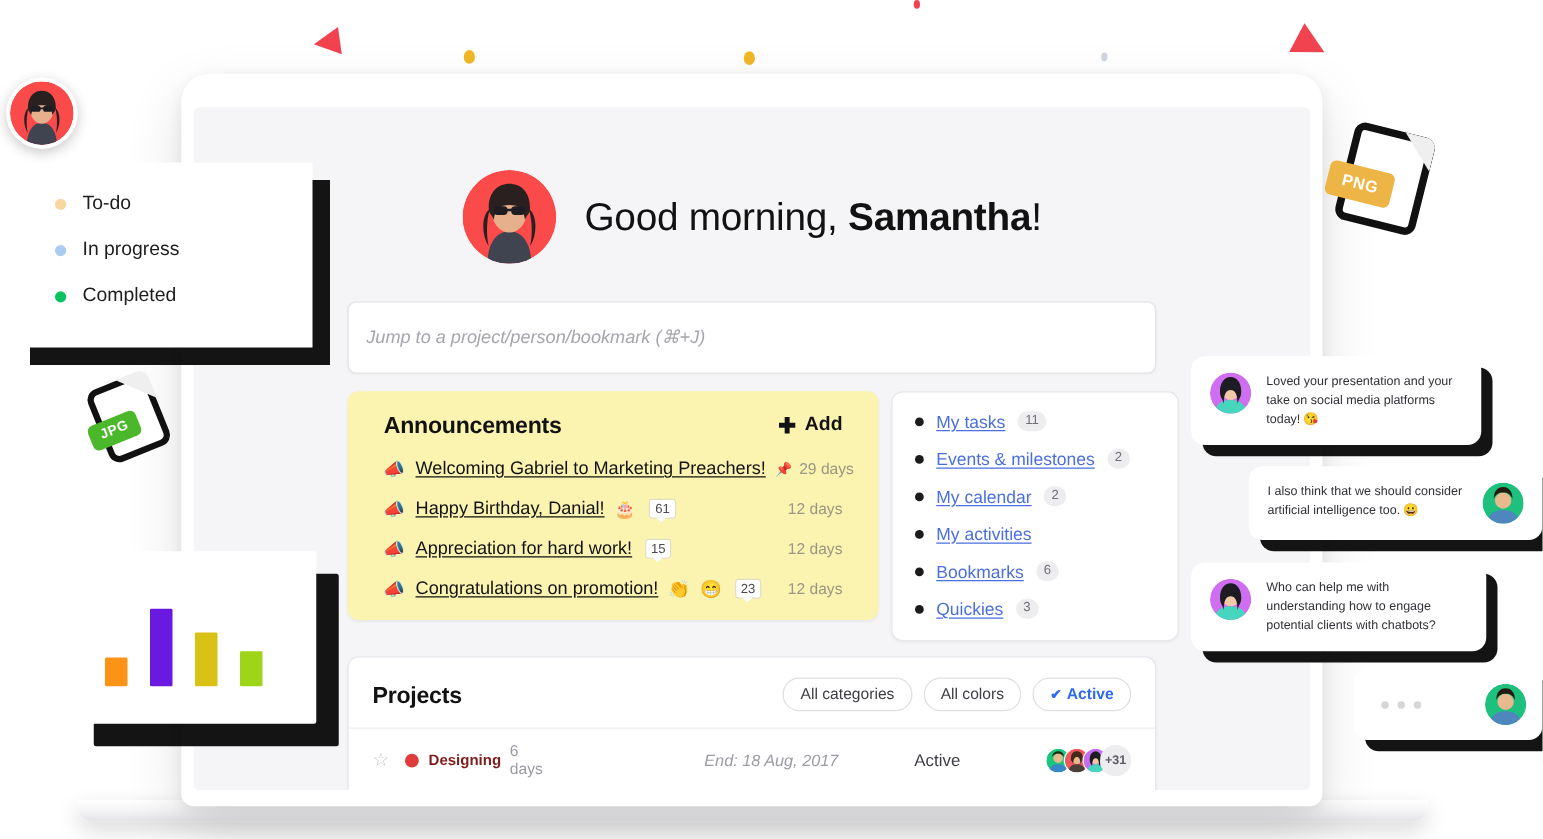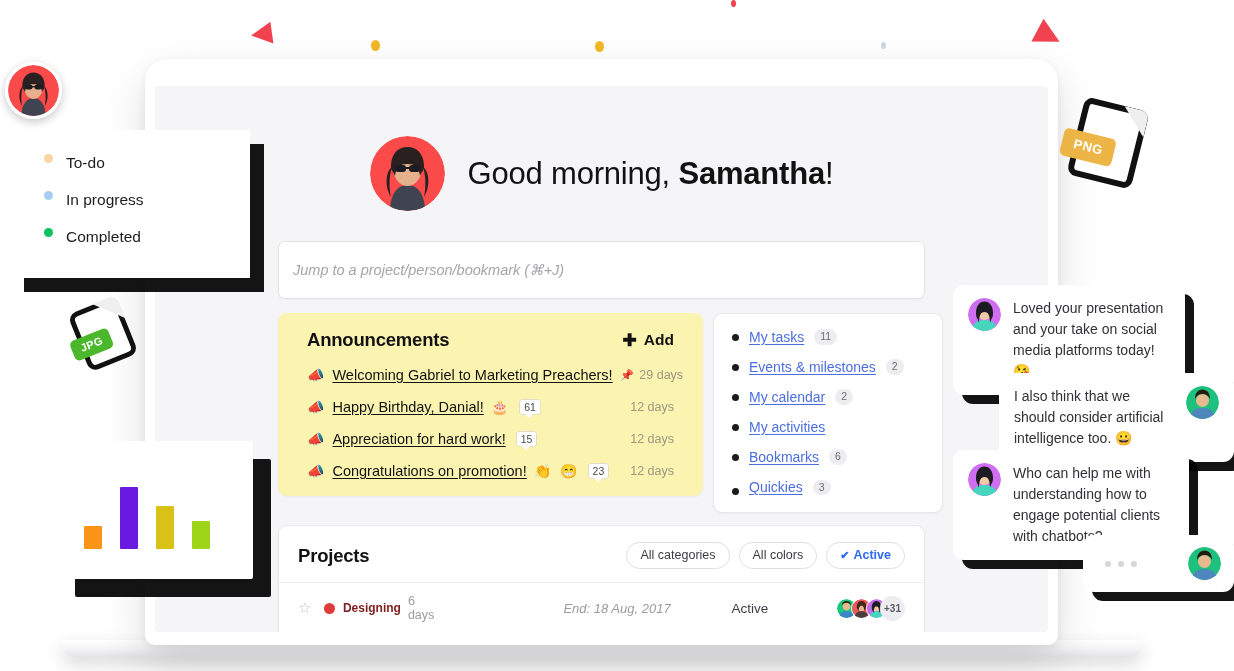--- a/index.html
+++ b/index.html
@@ -121,21 +121,21 @@
   .pin { font-size: 11px; color: #2c2c2c; }
 
   
   .ql-card {
     width: 230px; flex: none;
     background: #fff; border: 1px solid #e8e8ec; border-radius: 9px;
     padding: 15px 18px 17px;
     box-shadow: 0 1px 2px rgba(0,0,0,.04);
   }
   .ql-item { display: flex; align-items: center; gap: 10px; margin-bottom: 14px; }
-  .ql-item:last-child { margin-bottom: 0; align-items: flex-end; }
+  .ql-item:last-child { margin-bottom: 0; }
   .ql-bullet { width: 7px; height: 7px; border-radius: 50%; background: #1b1b1b; flex: none; }
   .ql-link {
     font-size: 14px; color: #4b6ee0; text-decoration: underline;
     text-underline-offset: 2px; cursor: pointer;
   }
   .ql-count {
     background: #ededf0; border-radius: 9px; font-size: 10.5px; color: #6e6e75;
     padding: 2px 6px 3px; line-height: 1;
   }
 
@@ -188,21 +188,21 @@
   
   .float-card {
     position: absolute; background: #fff;
     box-shadow: 14px 14px 0 rgba(0,0,0,.92);
   }
   
   #legend {
     left: 10px; top: 130px; width: 240px; height: 148px;
     padding: 24px 0 0 34px;
   }
-  .leg-item { display: flex; align-items: flex-start; gap: 13px; margin-bottom: 19px; }
+  .leg-item { display: flex; align-items: center; gap: 13px; margin-bottom: 19px; }
   .leg-dot { width: 9px; height: 9px; border-radius: 50%; flex: none; }
   .leg-lbl { font-size: 15.5px; color: #1d1d1f; }
 
   
   #chartcard {
     left: 57px; top: 441px; width: 196px; height: 138px;
     border-radius: 2px;
     box-shadow: 18px 18px 0 rgba(0,0,0,.92);
   }
   .chart-plot {
@@ -244,21 +244,21 @@
   #jpg-file .file-tag { font-size: 11px; left: -14px; top: 21px; padding: 4px 9px 5px; }
 
   
   .chat {
     position: absolute; background: #fff;
     border-radius: 11px; padding: 13px 15px;
     display: flex; align-items: flex-start; gap: 12px;
     box-shadow: 9px 9px 0 rgba(0,0,0,.92);
   }
   .chat-av { width: 33px; height: 33px; border-radius: 50%; overflow: hidden; flex: none; }
-  .chat-txt { font-size: 14px; line-height: 1.5; color: #303036; }
+  .chat-txt { font-size: 10px; line-height: 1.5; color: #303036; }
   #chat1 { left: 953px; top: 285px; width: 232px; }
   #chat2 { left: 999px; top: 373px; width: 235px; }
   #chat3 { left: 953px; top: 450px; width: 236px; }
   #chat4 {
     left: 1083px; top: 535px; width: 151px; height: 57px;
     align-items: center; justify-content: space-between; padding: 11px 13px;
   }
   .typing { display: flex; gap: 7px; margin-left: 9px; }
   .typing span { width: 6px; height: 6px; border-radius: 50%; background: #d6d6da; }
 

